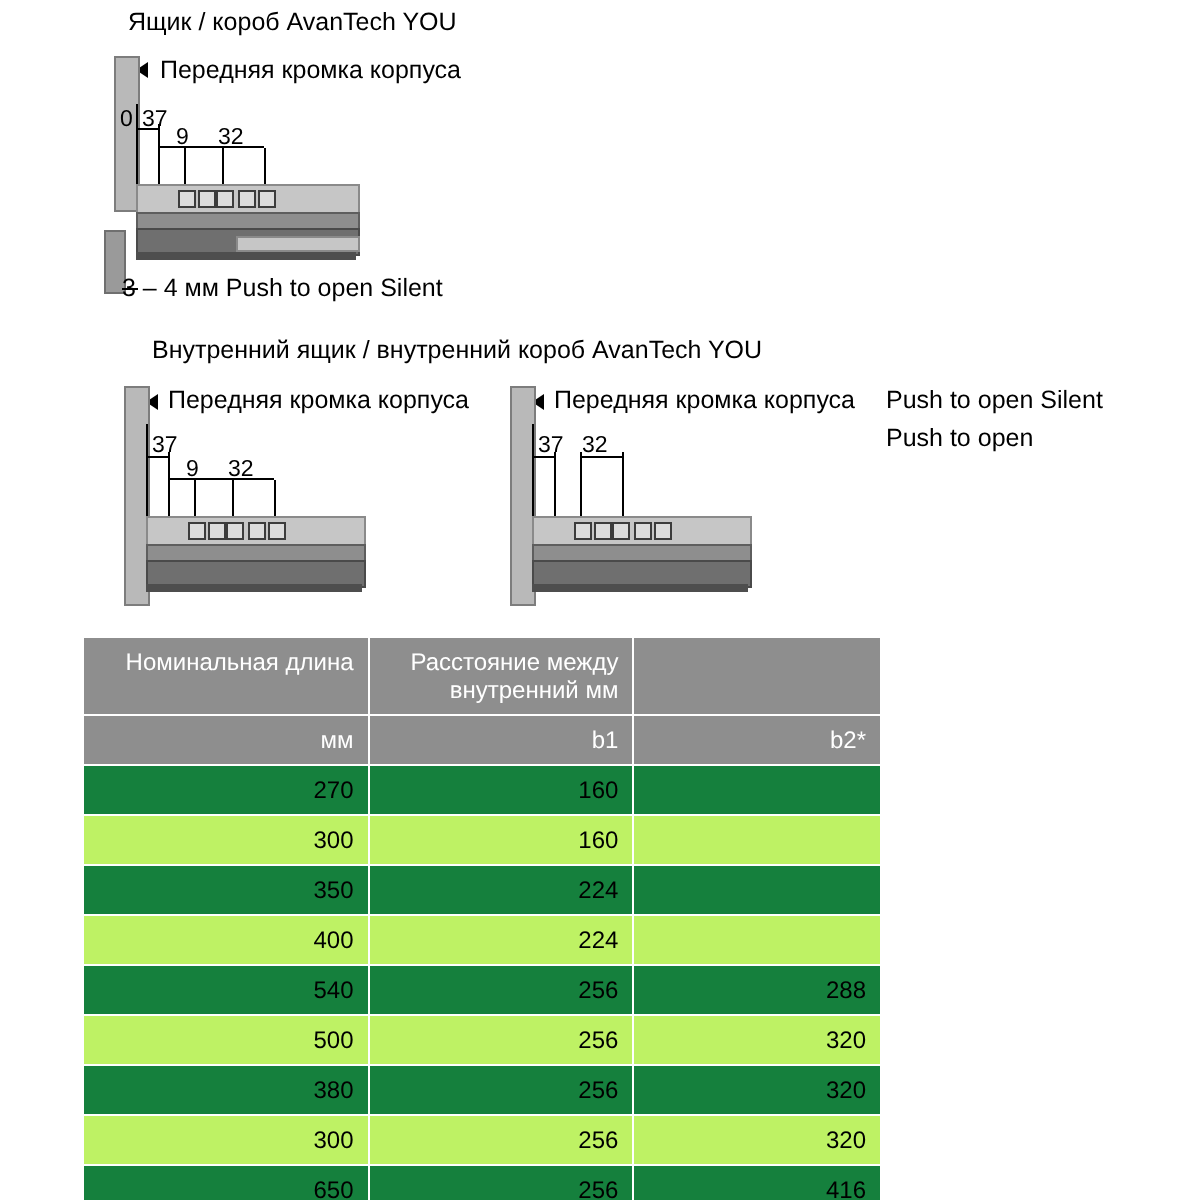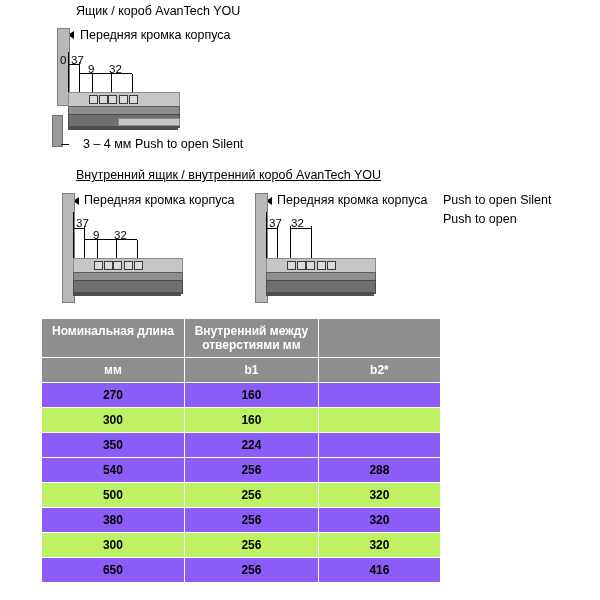--- a/index.html
+++ b/index.html
@@ -88,44 +88,44 @@
     position: absolute;
     left: 41px;
     top: 318px;
     width: 400px;
     border-collapse: collapse;
     font-size: 12px;
   }
   .tbl td, .tbl th {
     border: 1px solid #ffffff;
     padding: 5px 7px;
-    text-align: center;
-    font-weight: bold;
+    text-align: right;
+    font-weight: normal;
     height: 13px;
     vertical-align: top;
   }
   .tbl thead td {
     background: #8e8e8e;
     color: #ffffff;
     font-size: 12px;
   }
   .tbl tbody td {
-    background: #8b5cf6;
+    background: #15803d;
   }
   .tbl tbody tr.alt td {
     background: #bef264;
   }
   .col-a { width: 140px; }
   .col-b { width: 130px; }
   .col-c { width: 130px; }
 </style>
 </head>
 <body>
 
-<div class="lbl" style="left:76px; top:4px;">Ящик / короб AvanTech YOU</div>
+<div class="lbl" style="left:64px; top:4px;">Ящик / короб AvanTech YOU</div>
 
 <div class="arrow-l" style="left:68px; top:31px;"></div>
 <div class="lbl" style="left:80px; top:28px;">Передняя кромка корпуса</div>
 
 <div class="panel" style="left:57px; top:28px; width:11px; height:76px;"></div>
 <div class="panel-dark" style="left:52px; top:115px; width:9px; height:30px;"></div>
 
 <div class="vline" style="left:68px; top:52px; height:40px;"></div>
 <div class="vline" style="left:79px; top:62px; height:30px;"></div>
 <div class="vline" style="left:92px; top:74px; height:18px;"></div>
@@ -145,23 +145,23 @@
 <div class="rail-dark" style="left:68px; top:126px; width:110px; height:4px;"></div>
 <div class="rail-light" style="left:118px; top:118px; width:60px; height:6px;"></div>
 
 <div class="hole-x" style="left:89px; top:95px;"></div>
 <div class="hole-x" style="left:99px; top:95px;"></div>
 <div class="hole-x" style="left:108px; top:95px;"></div>
 <div class="hole-x" style="left:119px; top:95px;"></div>
 <div class="hole-x" style="left:129px; top:95px;"></div>
 
 <div class="hline" style="left:61px; top:144px; width:8px;"></div>
-<div class="lbl" style="left:83px; top:137px;">3 – 4 мм Push to open Silent</div>
-
-<div class="lbl" style="left:76px; top:168px;text-decoration:underline;">Внутренний ящик / внутренний короб AvanTech YOU</div>
+<div class="lbl" style="left:61px; top:137px;">3 – 4 мм Push to open Silent</div>
+
+<div class="lbl" style="left:76px; top:168px;">Внутренний ящик / внутренний короб AvanTech YOU</div>
 
 <div class="arrow-l" style="left:73px; top:197px;"></div>
 <div class="lbl" style="left:84px; top:193px;">Передняя кромка корпуса</div>
 
 <div class="panel" style="left:62px; top:193px; width:11px; height:108px;"></div>
 
 <div class="vline" style="left:73px; top:212px; height:48px;"></div>
 <div class="vline" style="left:84px; top:226px; height:34px;"></div>
 <div class="vline" style="left:97px; top:240px; height:20px;"></div>
 <div class="vline" style="left:116px; top:240px; height:20px;"></div>
@@ -210,21 +210,21 @@
 <div class="hole-x" style="left:317px; top:261px;"></div>
 <div class="hole-x" style="left:327px; top:261px;"></div>
 
 <div class="lbl" style="left:443px; top:193px;">Push to open Silent</div>
 <div class="lbl" style="left:443px; top:212px;">Push to open</div>
 
 <table class="tbl">
   <thead>
     <tr>
       <td class="col-a">Номинальная длина</td>
-      <td class="col-b">Внутренний между отверстиями мм</td>
+      <td class="col-b">Расстояние между внутренний мм</td>
       <td class="col-c"></td>
     </tr>
     <tr>
       <td class="col-a">мм</td>
       <td class="col-b">b1</td>
       <td class="col-c">b2*</td>
     </tr>
   </thead>
   <tbody>
     <tr>
@@ -235,20 +235,25 @@
     <tr class="alt">
       <td>300</td>
       <td>160</td>
       <td></td>
     </tr>
     <tr>
       <td>350</td>
       <td>224</td>
       <td></td>
     </tr>
+    <tr class="alt">
+      <td>400</td>
+      <td>224</td>
+      <td></td>
+    </tr>
     <tr>
       <td>540</td>
       <td>256</td>
       <td>288</td>
     </tr>
     <tr class="alt">
       <td>500</td>
       <td>256</td>
       <td>320</td>
     </tr>

